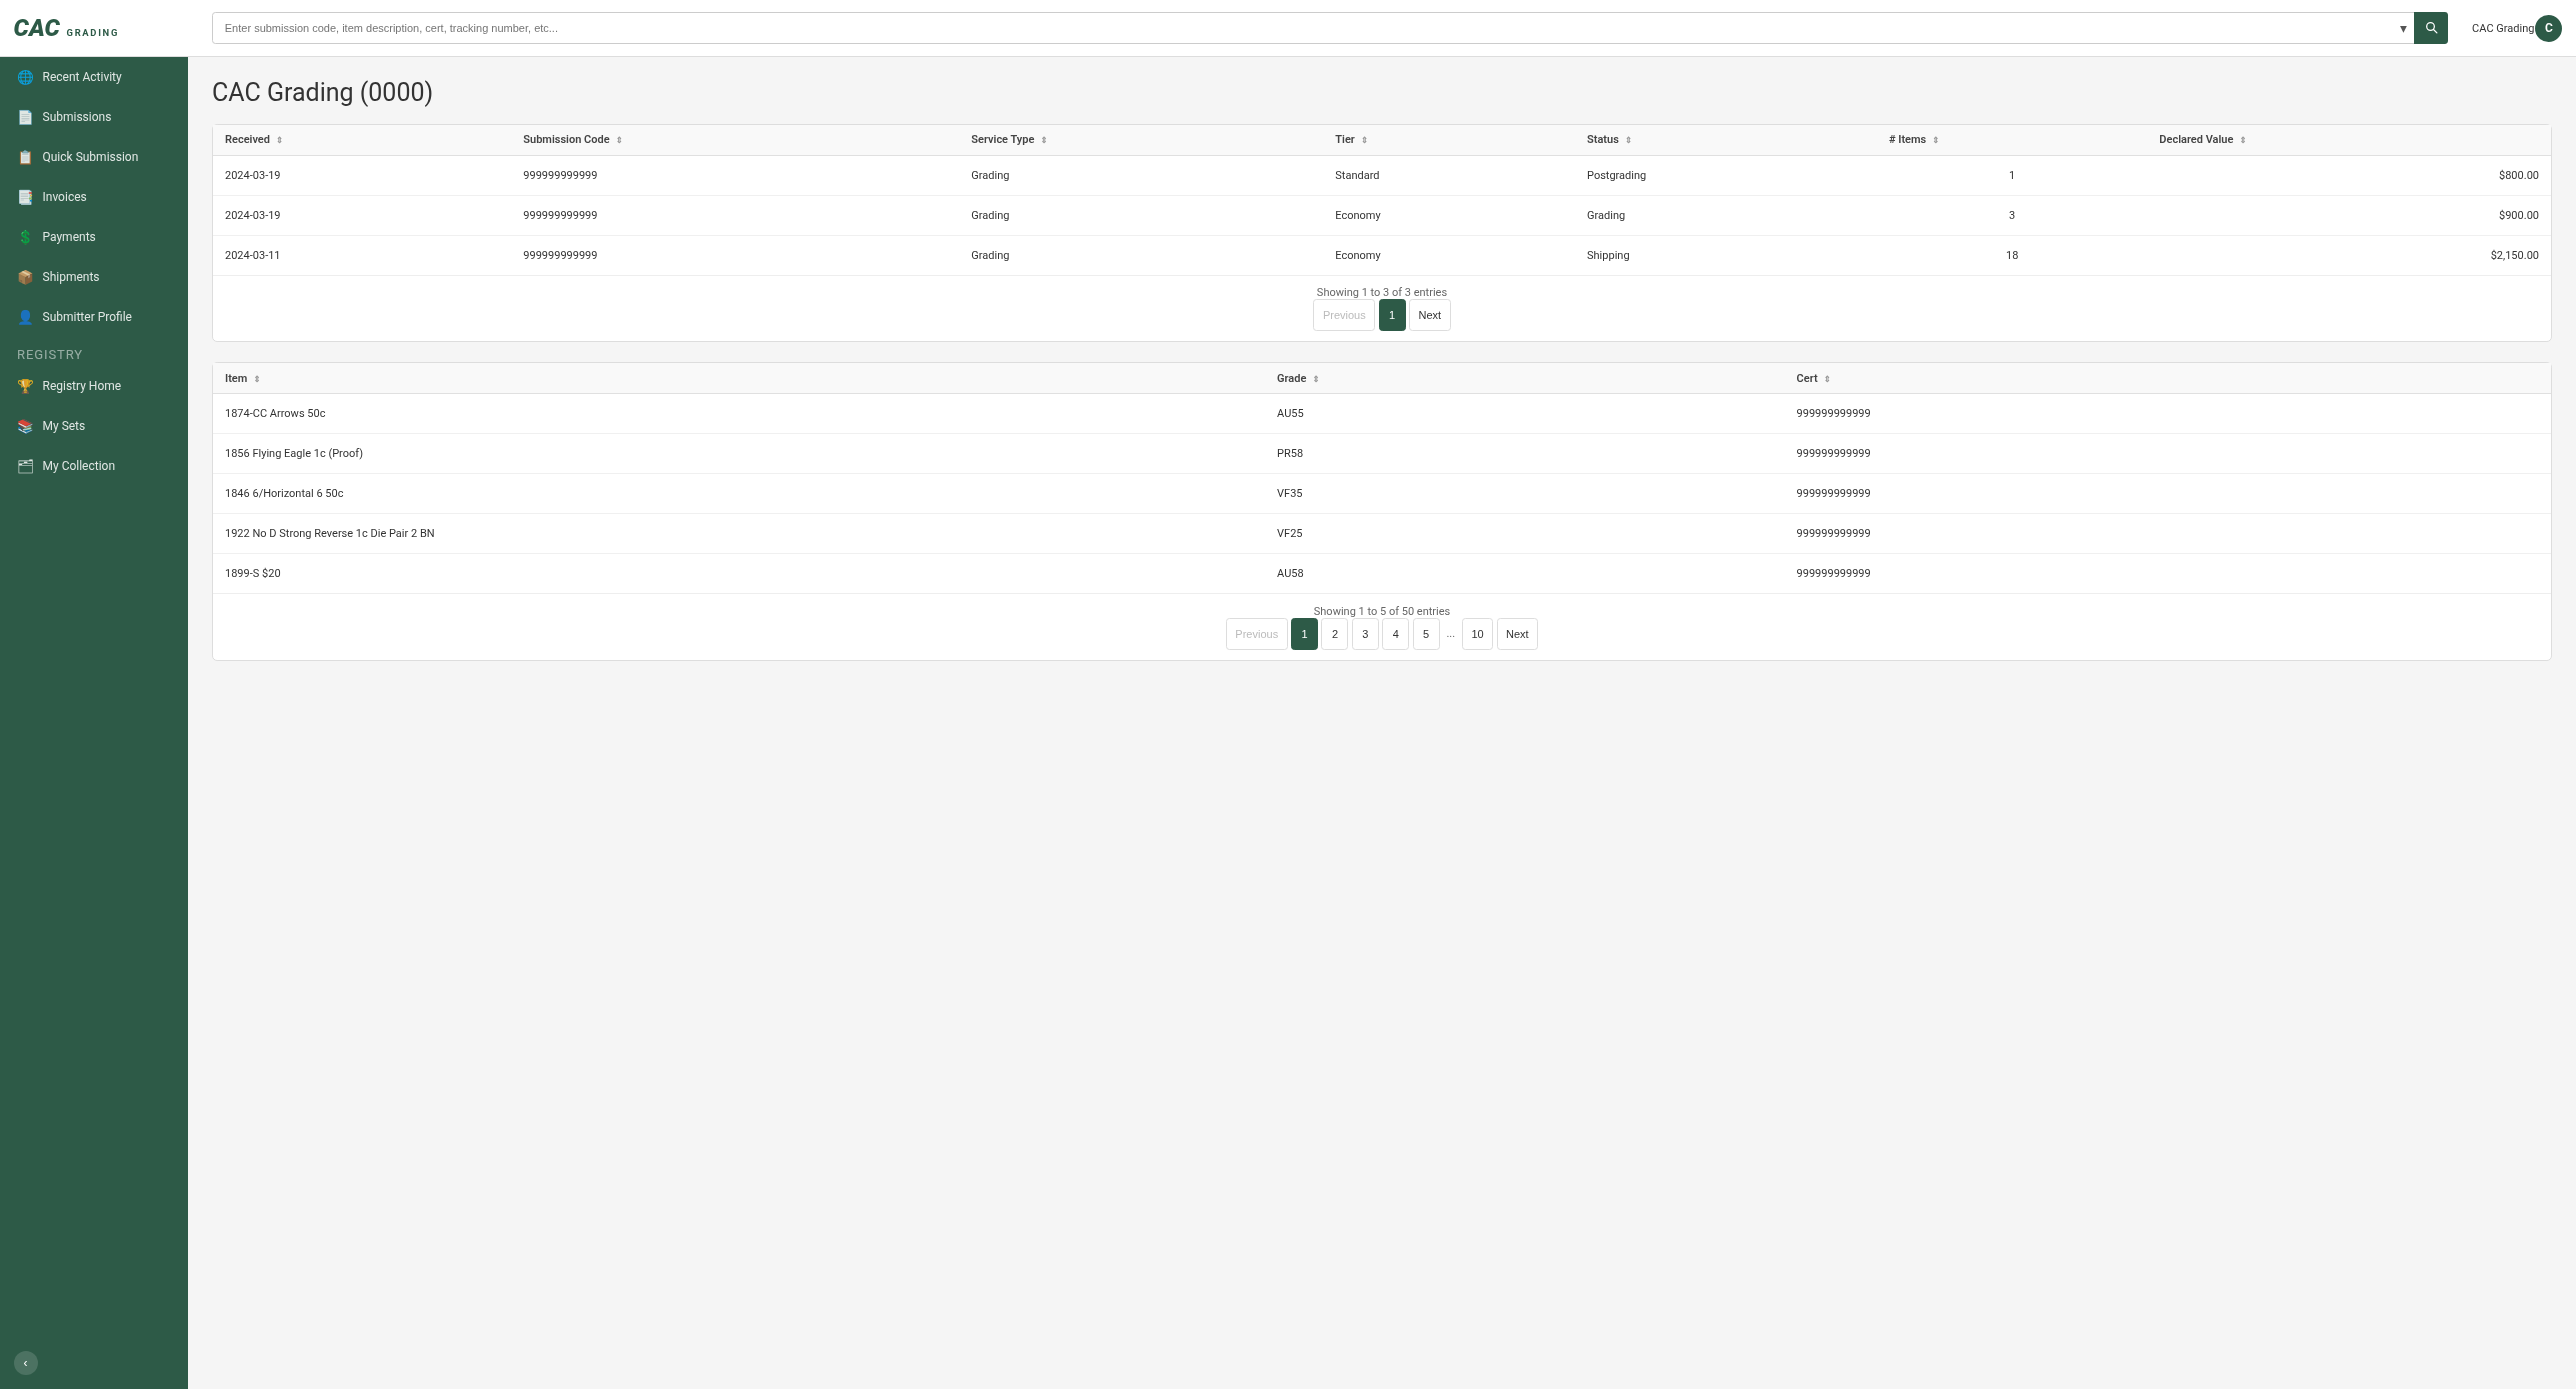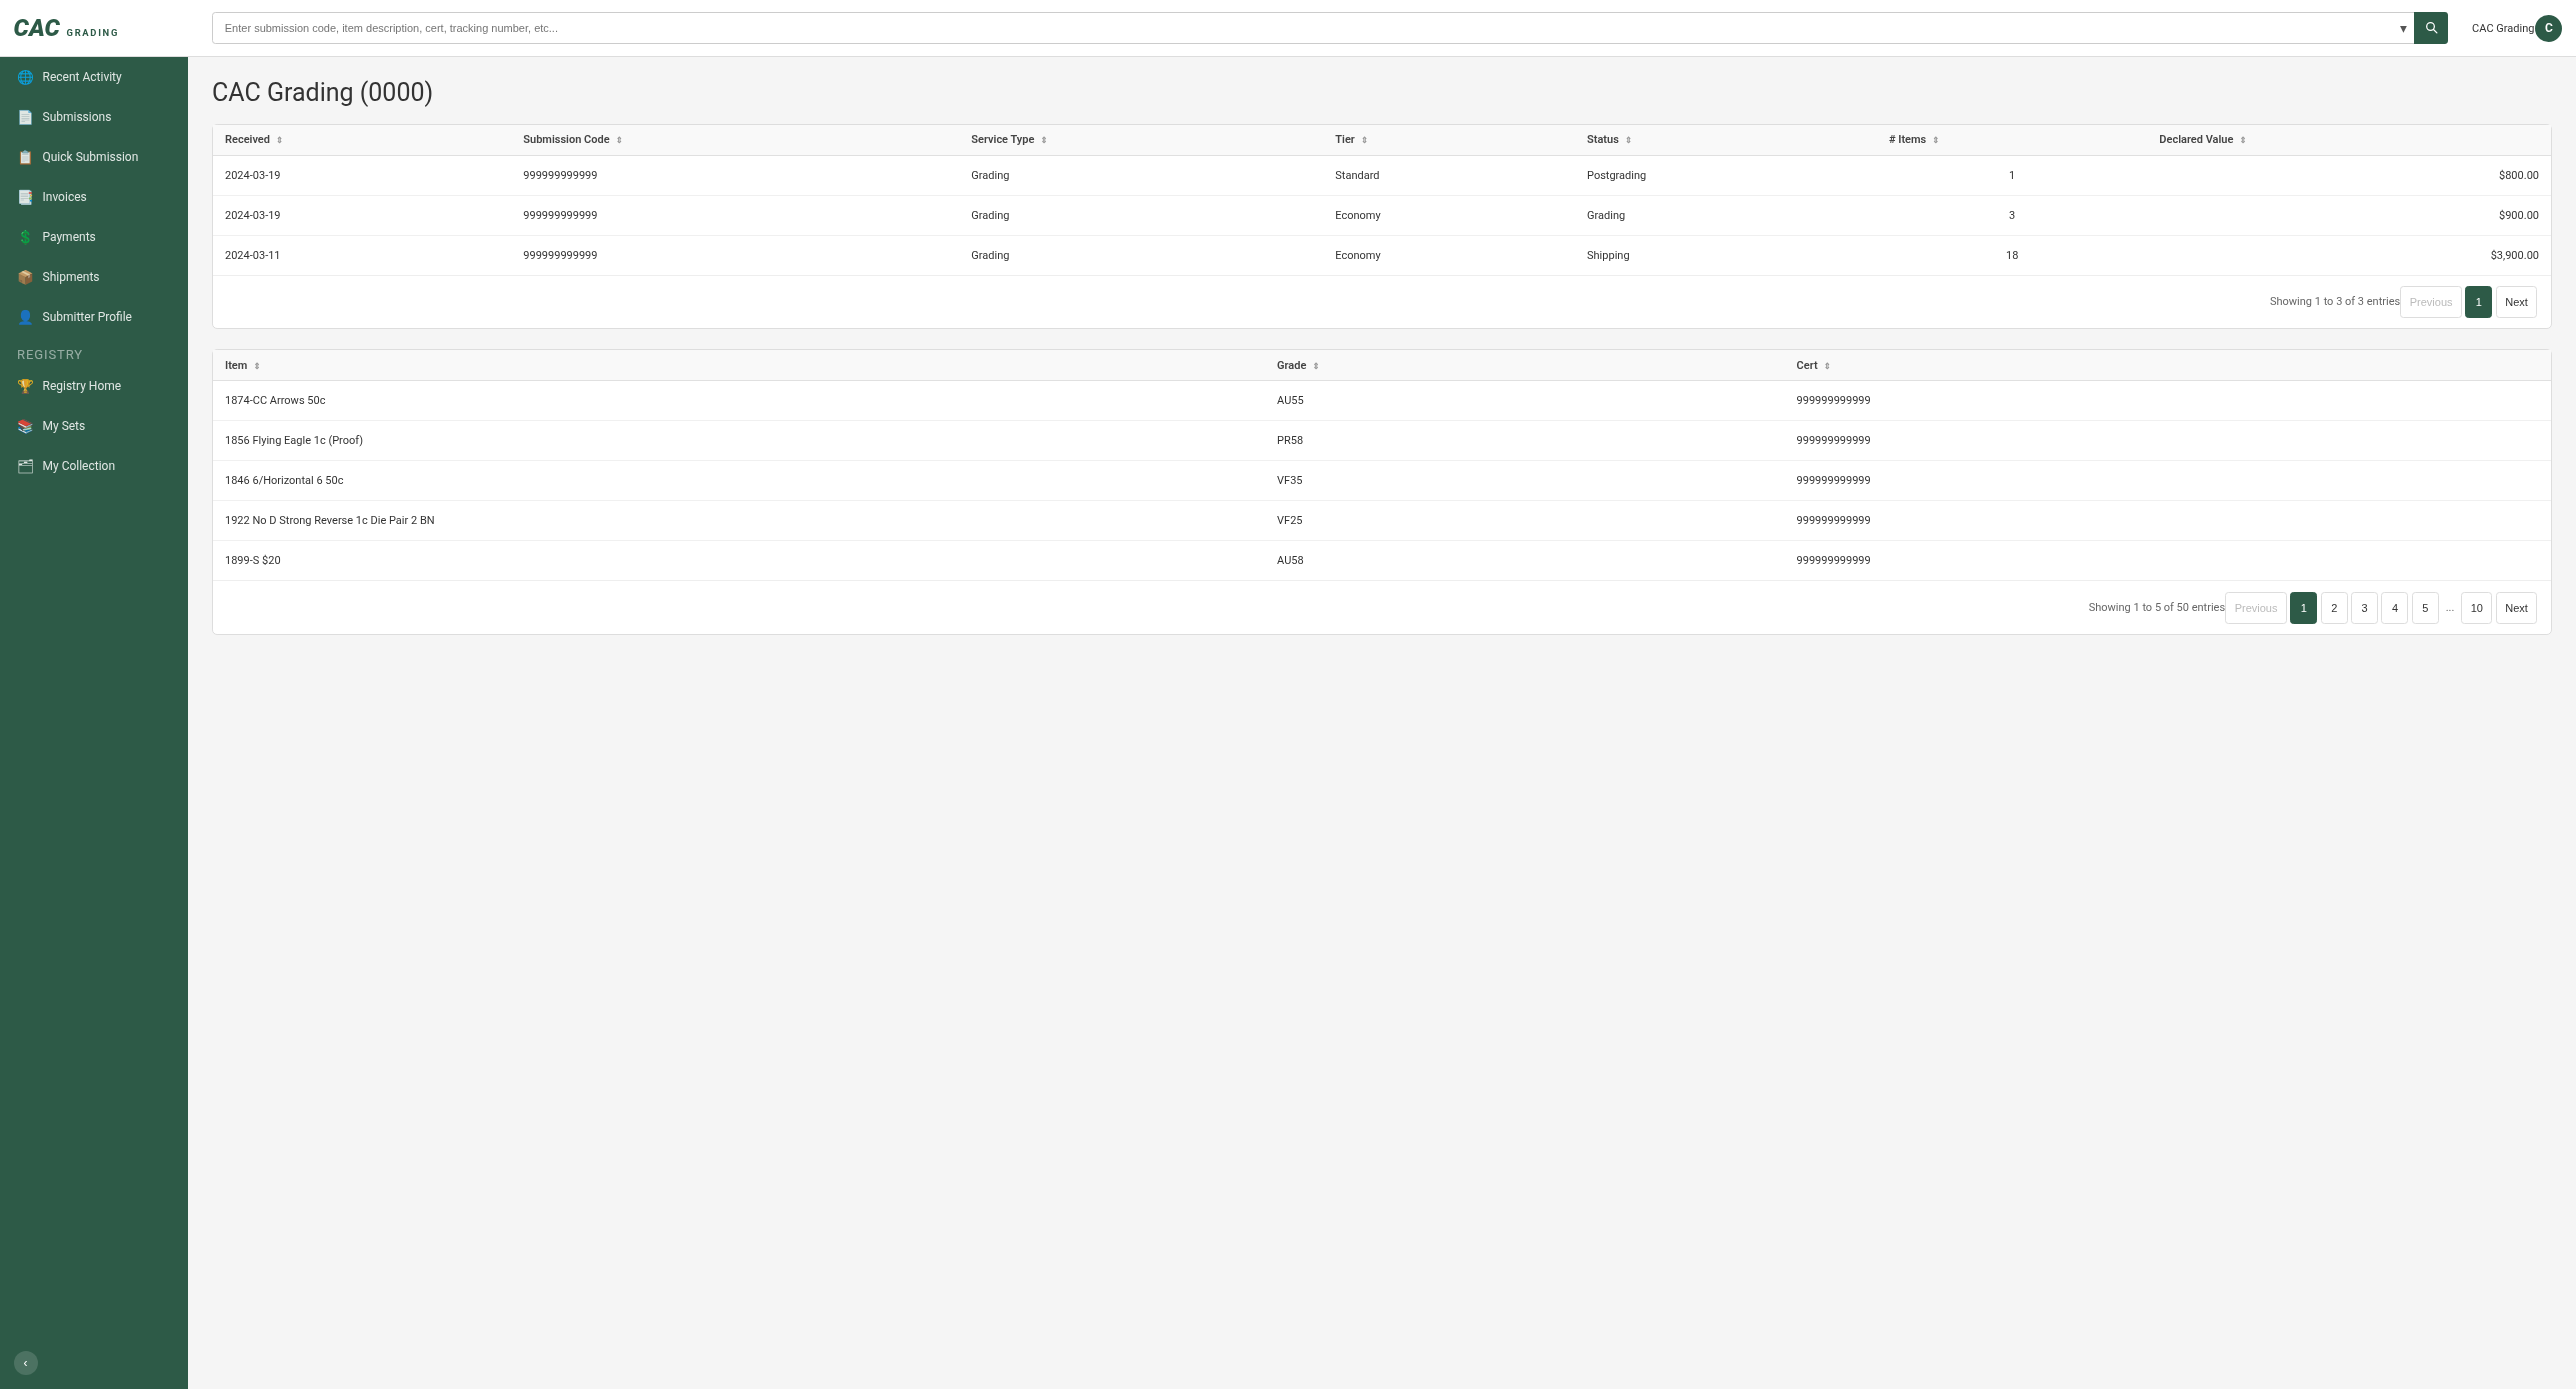--- a/index.html
+++ b/index.html
@@ -79,21 +79,21 @@
       color: #444; border-bottom: 0.9px solid #e0e0e0; white-space: nowrap;
     }
     thead th .sort-icon { color: #999; margin-left: 3.4px; font-size: 8.5px; }
     tbody tr { border-bottom: 0.9px solid #f0f0f0; }
     tbody tr:last-child { border-bottom: none; }
     tbody td { padding: 13px 12px; color: #333; }
 
     
     .pagination-row {
       display: flex; align-items: center; justify-content: flex-end;
-      padding: 10.2px 13.6px; border-top: 0.9px solid #eee;
+      padding: 10.2px 13.6px; border-top: 0.9px solid #eee; flex-direction: column;
     }
     .pagination-info { font-size: 11px; color: #666; }
     .pagination-controls { display: flex; gap: 3.4px; align-items: center; }
     .page-btn {
       min-width: 27px; height: 32px; padding: 0 8.5px; border: 0.9px solid #ddd;
       background: #fff; border-radius: 3.4px; cursor: pointer; font-size: 11px; color: #333;
       display: flex; align-items: center; justify-content: center;
     }
     .page-btn.active { background: #2d5a47; color: #fff; border-color: #2d5a47; }
     .page-btn.disabled { color: #bbb; cursor: default; }
@@ -216,21 +216,21 @@
                 <td style="text-align: center;">3</td>
                 <td style="text-align: right;">$900.00</td>
               </tr>
               <tr>
                 <td>2024-03-11</td>
                 <td>999999999999</td>
                 <td>Grading</td>
                 <td>Economy</td>
                 <td>Shipping</td>
                 <td style="text-align: center;">18</td>
-                <td style="text-align: right;">$3,900.00</td>
+                <td style="text-align: right;">$2,150.00</td>
               </tr>
             </tbody>
         </table>
         <div class="pagination-row">
           <span class="pagination-info">Showing 1 to 3 of 3 entries</span>
           <div class="pagination-controls">
             <button class="page-btn disabled">Previous</button>
             <button class="page-btn active">1</button>
             <button class="page-btn">Next</button>
           </div>

